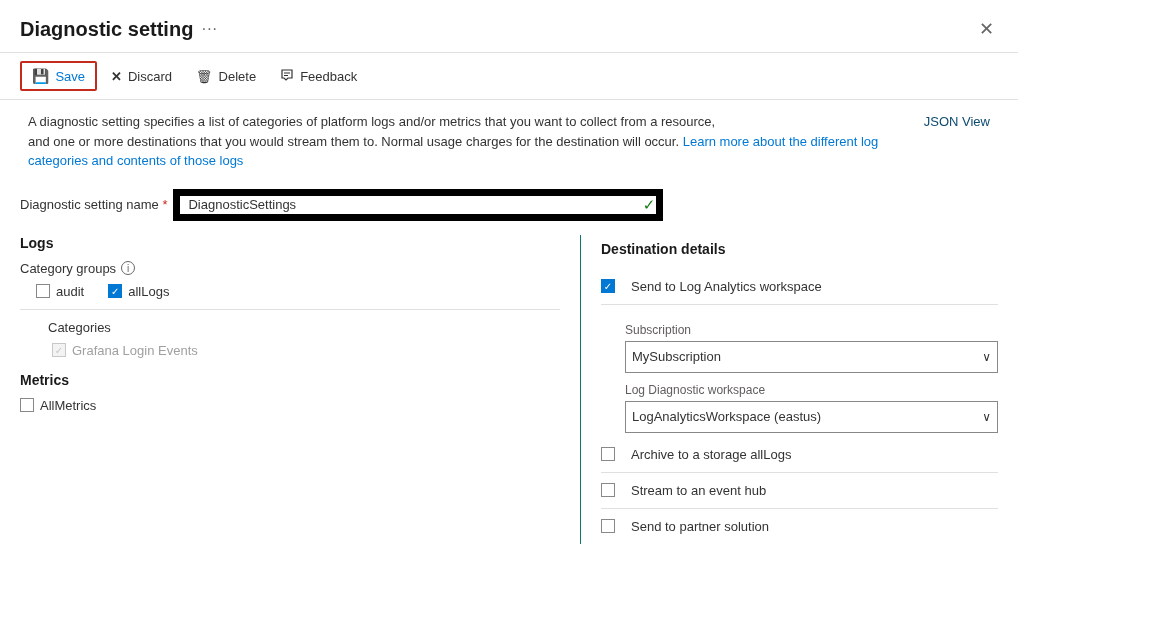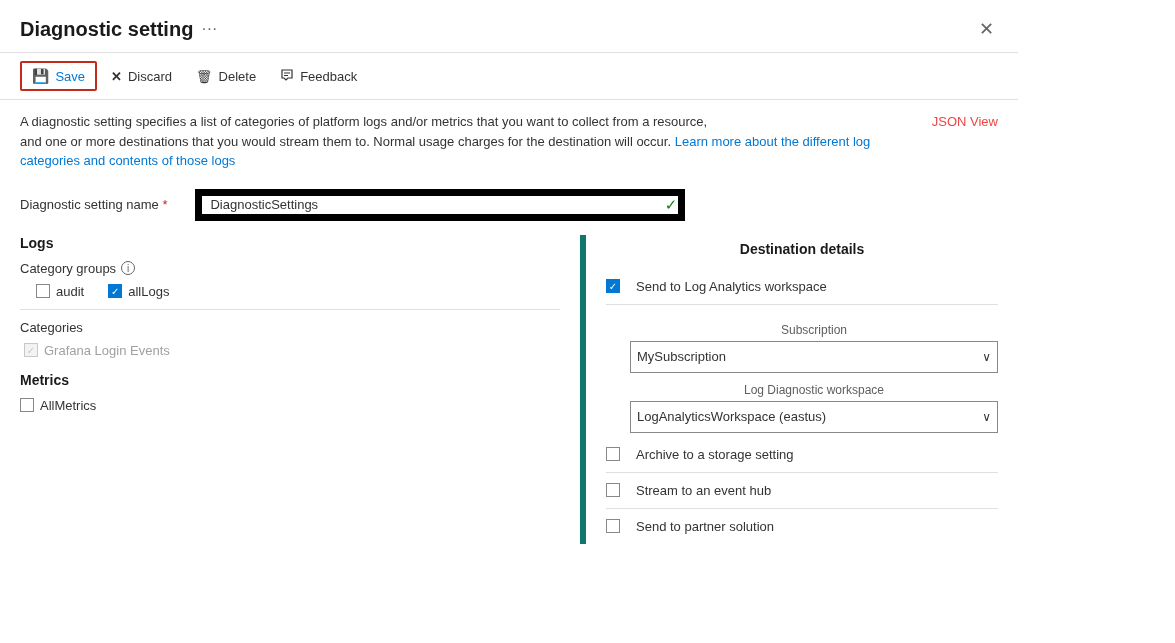--- a/index.html
+++ b/index.html
@@ -75,41 +75,41 @@
       gap: 6px;
       padding: 5px 10px;
       background: none;
       border: none;
       cursor: pointer;
       font-size: 13px;
       color: #333;
       font-family: 'Segoe UI', Arial, sans-serif;
     }
     .description-area {
-      padding: 12px 20px;
+      padding: 12px 28px;
       font-size: 13px;
       color: #333;
       line-height: 1.5;
       display: flex;
       justify-content: space-between;
       align-items: flex-start;
     }
     .description-text { max-width: 900px; }
     .link { color: #0078d4; text-decoration: none; cursor: pointer; }
     .json-view-link {
-      color: #ef4444;
+      color: #0c4a6e;
       text-decoration: none;
       white-space: nowrap;
       font-size: 13px;
     }
     .setting-name-row {
       display: flex;
       align-items: center;
       padding: 6px 36px 14px 20px;
-      gap: 28px;
+      gap: 6px;
     }
     .setting-name-label {
       font-size: 13px;
       white-space: nowrap;
     }
     .required { color: #c42b1c; }
     .setting-name-input {
       flex: 0 0 490px;
       height: 32px;
       border: 7px solid #000000;
@@ -135,23 +135,22 @@
       display: flex;
       padding: 0 20px;
       gap: 0;
     }
     .left-panel {
       flex: 0 0 560px;
       padding-right: 20px;
     }
     .right-panel {
       flex: 1;
-      border-left: 6px solid #0f766e;
+      border-left: 1px solid #0f766e;
       padding-left: 20px;
-      text-align: center;
     }
     .section-title {
       font-size: 14px;
       font-weight: 600;
       color: #1a1a1a;
       margin-bottom: 10px;
       margin-top: 0;
     }
     .subsection-label {
       font-size: 13px;
@@ -213,21 +212,21 @@
     .cb.disabled::after {
       content: '✓';
       color: #c8c8c8;
       font-size: 10px;
     }
     .divider-h {
       border: none;
       border-top: 1px solid #e0e0e0;
       margin: 10px 0;
     }
-    .categories-section { margin-top: 10px; }
+    .categories-section { margin-top: 10px; margin-left: 28px; }
     .metrics-section { margin-top: 14px; }
     .dest-section-title {
       font-size: 14px;
       font-weight: 600;
       color: #1a1a1a;
       margin-bottom: 12px;
       margin-top: 6px;
     }
     .dest-row {
       display: flex;
@@ -384,21 +383,21 @@
 
         <div class="workspace-label">Log Diagnostic workspace</div>
         <div class="dropdown">
           <span>LogAnalyticsWorkspace (eastus)</span>
           <span class="dropdown-arrow">∨</span>
         </div>
       </div>
 
       <div class="dest-row">
         <div class="cb"></div>
-        <span>Archive to a storage setting</span>
+        <span>Archive to a storage allLogs</span>
       </div>
 
       <div class="dest-row">
         <div class="cb"></div>
         <span>Stream to an event hub</span>
       </div>
 
       <div class="dest-row">
         <div class="cb"></div>
         <span>Send to partner solution</span>

